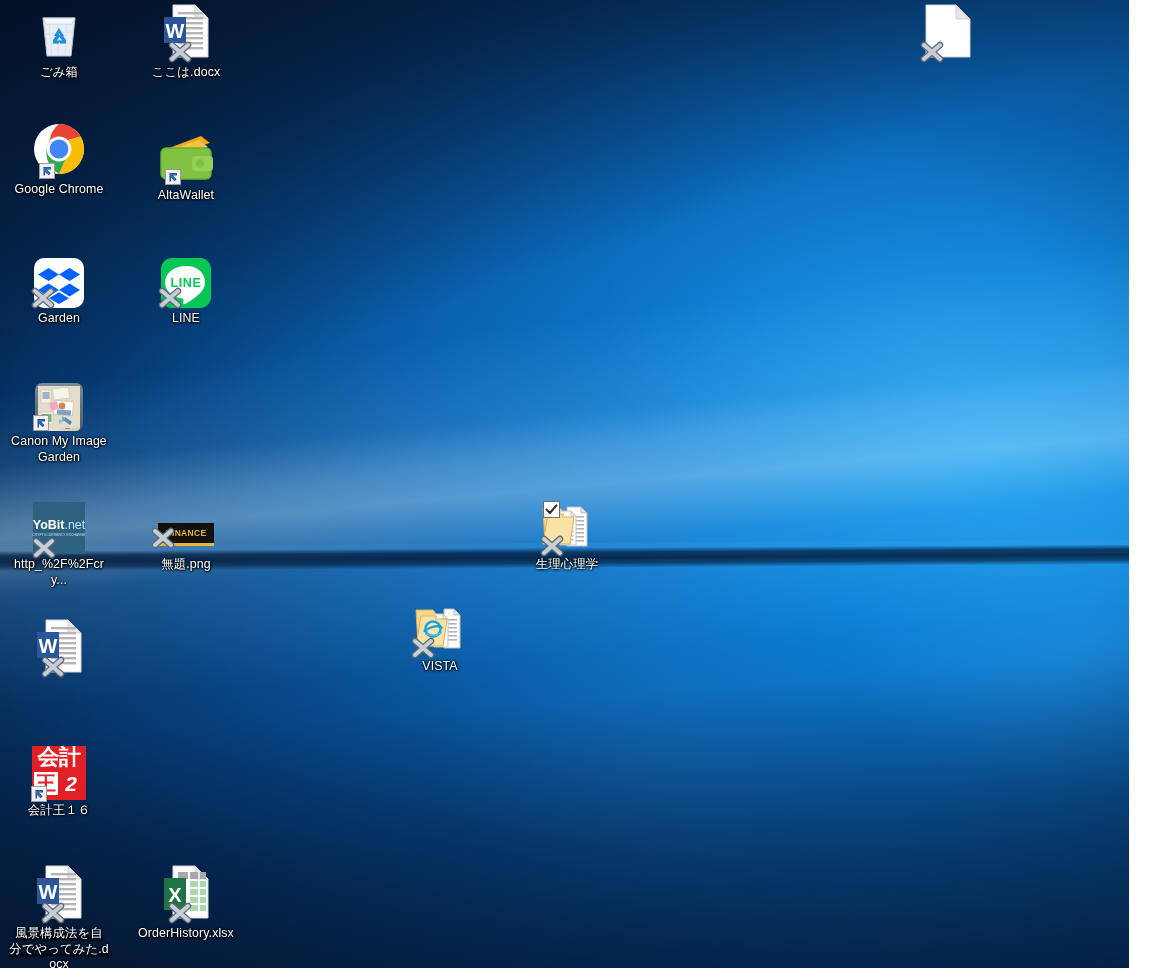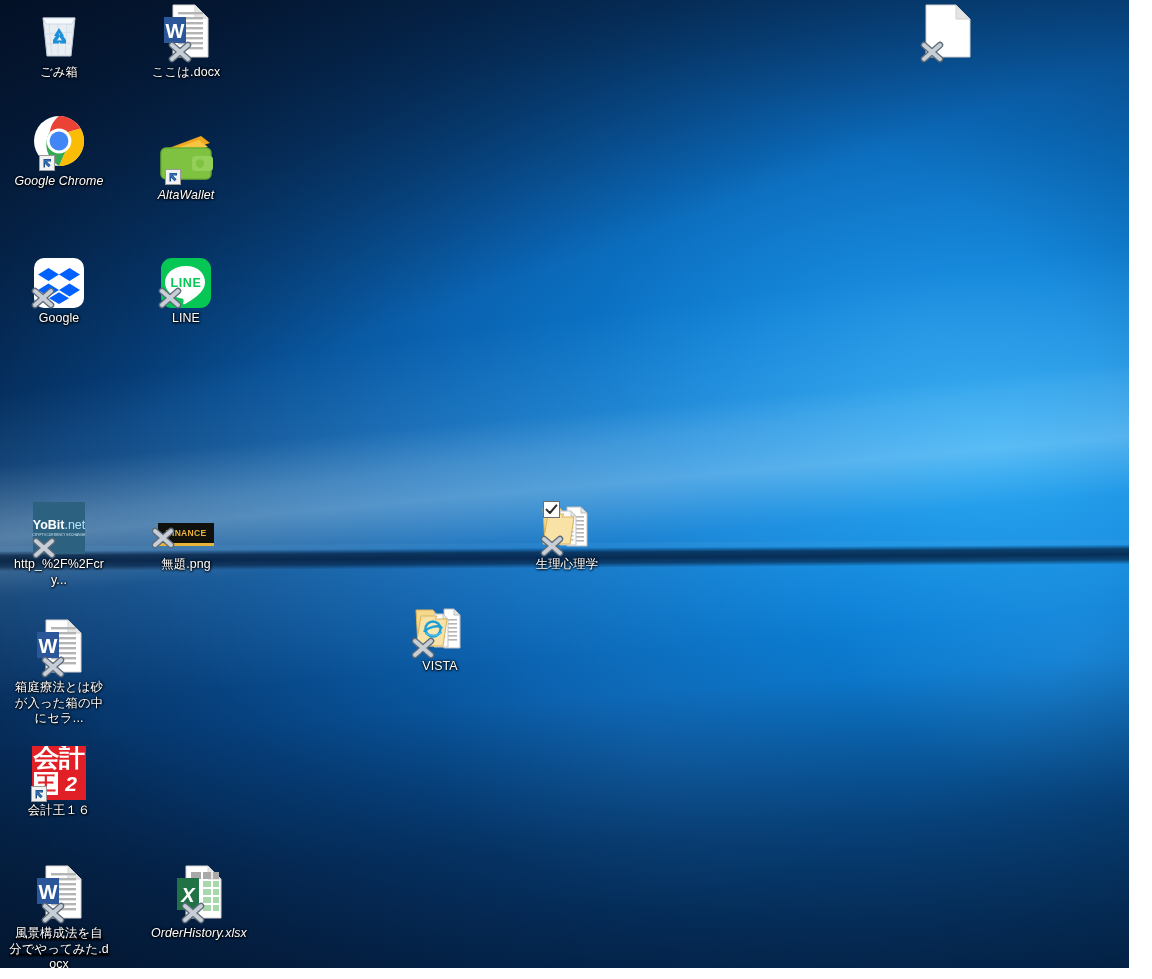--- a/index.html
+++ b/index.html
@@ -449,37 +449,37 @@
           </svg>
         <span class="badge-x" style="left:-6px;">
             <svg width="26" height="26">
               <use href="#sym-bluex"></use>
             </svg>
           </span>
       </span>
     </div>
   </div>
 
-  <div class="icon" style="left:9px; top:113px;font-style:italic;">
+  <div class="icon" style="left:9px; top:121px;">
     <div class="art">
       <span class="glyph">
         <svg class="chrome">
             <use href="#sym-chrome"></use>
           </svg>
         <span class="badge-shortcut">
             <svg width="14" height="14">
               <use href="#sym-arrow"></use>
             </svg>
           </span>
       </span>
     </div>
     <div class="label">Google Chrome</div>
   </div>
 
-  <div class="icon" style="left:136px; top:127px;font-style:italic;">
+  <div class="icon" style="left:136px; top:127px;">
     <div class="art">
       <span class="glyph">
         <svg class="wallet">
             <use href="#sym-wallet"></use>
           </svg>
         <span class="badge-shortcut">
             <svg width="14" height="14">
               <use href="#sym-arrow"></use>
             </svg>
           </span>
@@ -494,39 +494,54 @@
         <span class="dbx" style="display:block;"><svg width="50" height="50">
               <use href="#sym-dropbox"></use>
             </svg></span>
         <span class="badge-x" style="left:-4px;">
             <svg width="26" height="26">
               <use href="#sym-bluex"></use>
             </svg>
           </span>
       </span>
     </div>
-    <div class="label">Google</div>
+    <div class="label">Garden</div>
   </div>
 
   <div class="icon" style="left:136px; top:250px;">
     <div class="art">
       <span class="glyph">
         <span class="line-t" style="display:block;"><svg width="50" height="50">
               <use href="#sym-line"></use>
             </svg></span>
         <span class="badge-x" style="left:-4px;">
             <svg width="26" height="26">
               <use href="#sym-bluex"></use>
             </svg>
           </span>
       </span>
     </div>
     <div class="label">LINE</div>
   </div>
 
+  <div class="icon" style="left:9px; top:373px;">
+    <div class="art">
+      <span class="glyph">
+        <span class="canon" style="display:block;"><span class="canon-inner"><svg width="42" height="42">
+                <use href="#sym-canon-collage"></use>
+              </svg></span></span>
+        <span class="badge-shortcut" style="left:-2px;">
+            <svg width="14" height="14">
+              <use href="#sym-arrow"></use>
+            </svg>
+          </span>
+      </span>
+    </div>
+    <div class="label">Canon My Image Garden</div>
+  </div>
 
   <div class="icon" style="left:9px; top:496px;">
     <div class="art">
       <span class="glyph">
         <span class="yobit" style="display:flex;">
           <span style="font-size:12.5px;font-weight:bold;line-height:1;">
             <span style="color:#ffffff;">YoBit</span><span style="color:#b9e3f7;font-weight:normal;">.net</span>
           </span>
           <span style="color:#cfe6f3;font-size:3.1px;letter-spacing:0.2px;margin-top:2px;white-space:nowrap;">CRYPTOCURRENCY EXCHANGE</span>
         </span>
@@ -583,21 +598,20 @@
         <svg class="doc">
             <use href="#sym-word"></use>
           </svg>
         <span class="badge-x">
             <svg width="26" height="26">
               <use href="#sym-bluex"></use>
             </svg>
           </span>
       </span>
     </div>
-    <div class="label">箱庭療法とは砂が入った箱の中にセラ...</div>
   </div>
 
   <div class="icon" style="left:390px; top:598px;">
     <div class="art">
       <span class="glyph">
         <svg class="folder">
             <use href="#sym-folder-ie"></use>
           </svg>
         <span class="badge-x" style="left:-4px;bottom:-4px;">
             <svg width="26" height="26">
@@ -606,21 +620,21 @@
           </span>
       </span>
     </div>
     <div class="label">VISTA</div>
   </div>
 
   <div class="icon" style="left:9px; top:742px;">
     <div class="art">
       <span class="glyph">
         <span class="kaikei" style="display:block;">
-          <span style="position:absolute;left:0;top:-1px;width:54px;text-align:center;color:#ffffff;font-size:26px;font-weight:bold;line-height:24px;letter-spacing:-0.5px;font-family:'DejaVu Sans',sans-serif;">会計</span>
+          <span style="position:absolute;left:0;top:-1px;width:54px;text-align:center;color:#ffffff;font-size:22px;font-weight:bold;line-height:24px;letter-spacing:-0.5px;font-family:'DejaVu Sans',sans-serif;">会計</span>
           <span style="position:absolute;left:2px;top:26px;width:24px;background:#ffffff;color:#e01f26;font-size:20px;font-weight:bold;line-height:23px;text-align:center;font-family:'DejaVu Sans',sans-serif;">王</span>
           <span style="position:absolute;left:26px;top:26px;width:26px;color:#ffffff;font-size:21px;font-weight:bold;font-style:italic;line-height:23px;text-align:center;">2</span>
         </span>
         <span class="badge-shortcut" style="left:-1px;bottom:-2px;">
             <svg width="14" height="14">
               <use href="#sym-arrow"></use>
             </svg>
           </span>
       </span>
     </div>
@@ -636,21 +650,21 @@
         <span class="badge-x">
             <svg width="26" height="26">
               <use href="#sym-bluex"></use>
             </svg>
           </span>
       </span>
     </div>
     <div class="label">風景構成法を自分でやってみた.docx</div>
   </div>
 
-  <div class="icon" style="left:149px; top:865px;font-style:italic;">
+  <div class="icon" style="left:136px; top:865px;">
     <div class="art">
       <span class="glyph">
         <svg class="xls">
             <use href="#sym-excel"></use>
           </svg>
         <span class="badge-x">
             <svg width="26" height="26">
               <use href="#sym-bluex"></use>
             </svg>
           </span>

